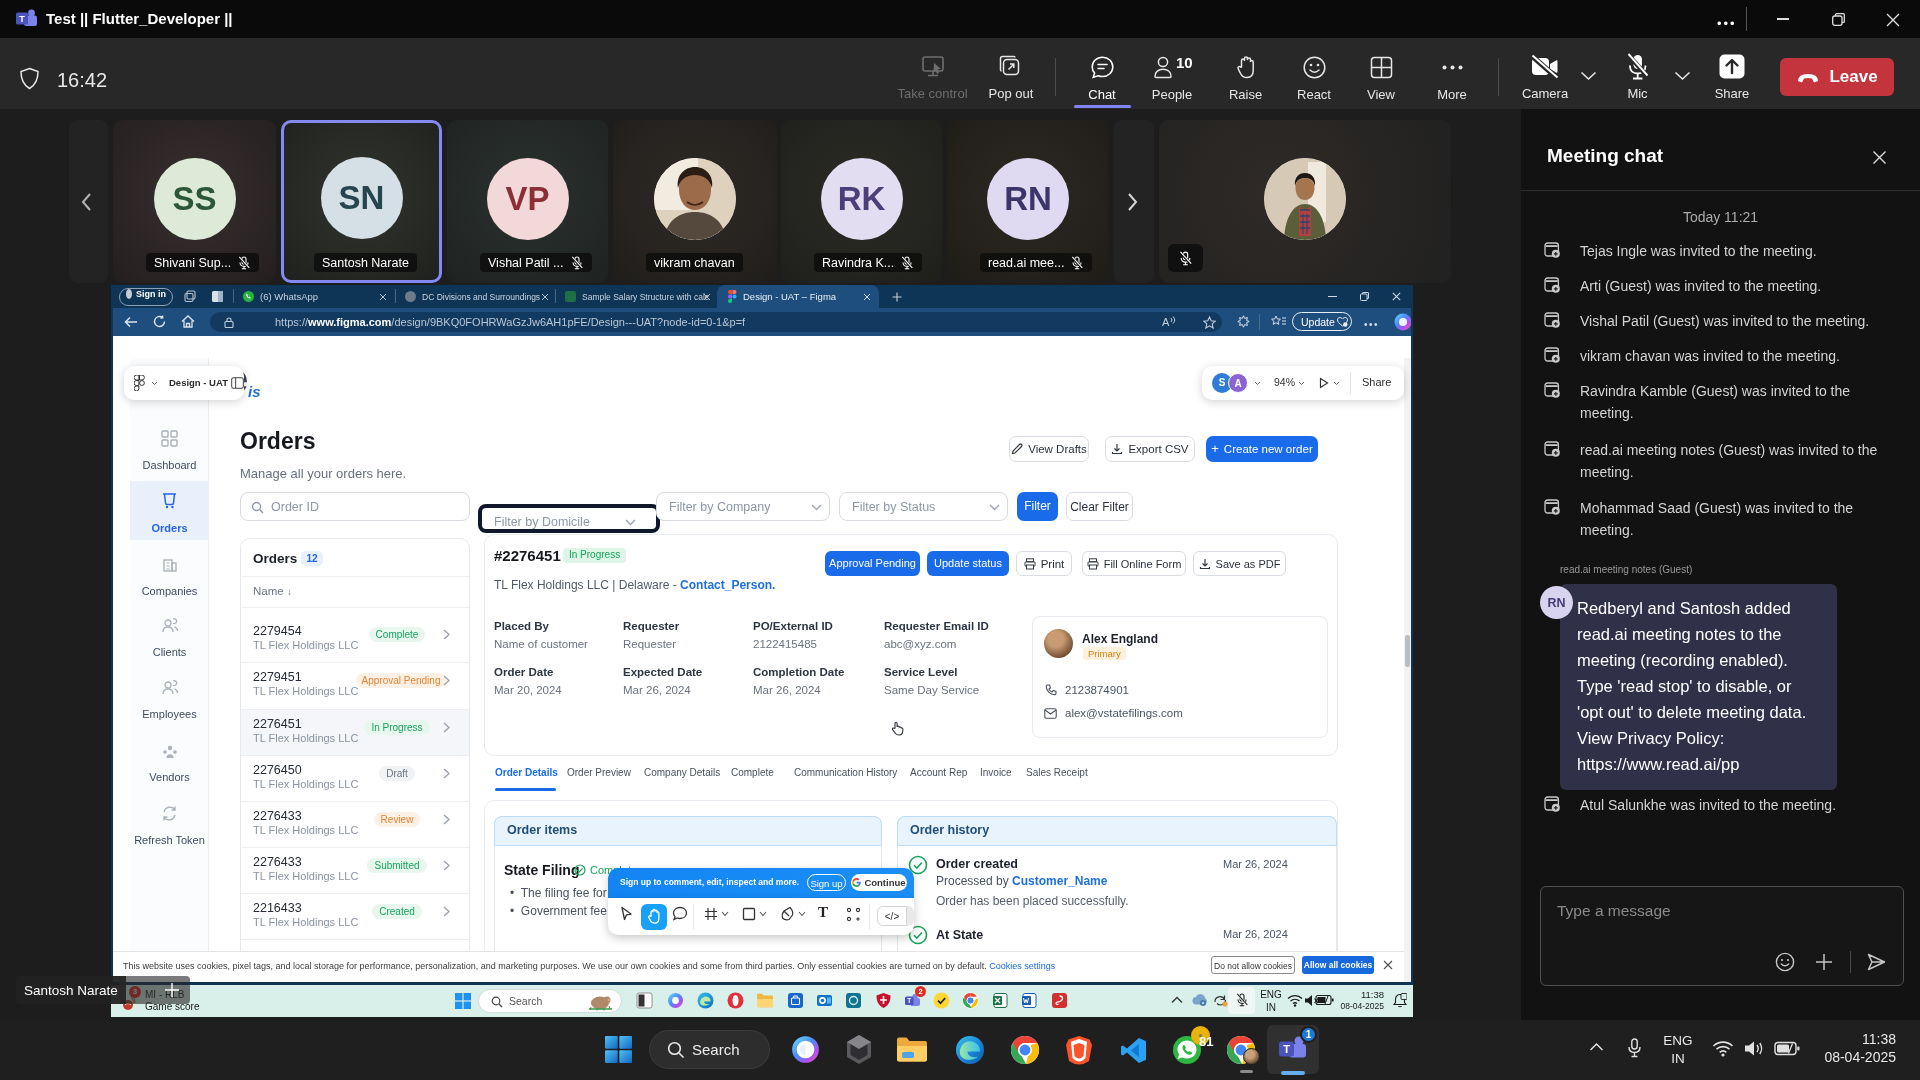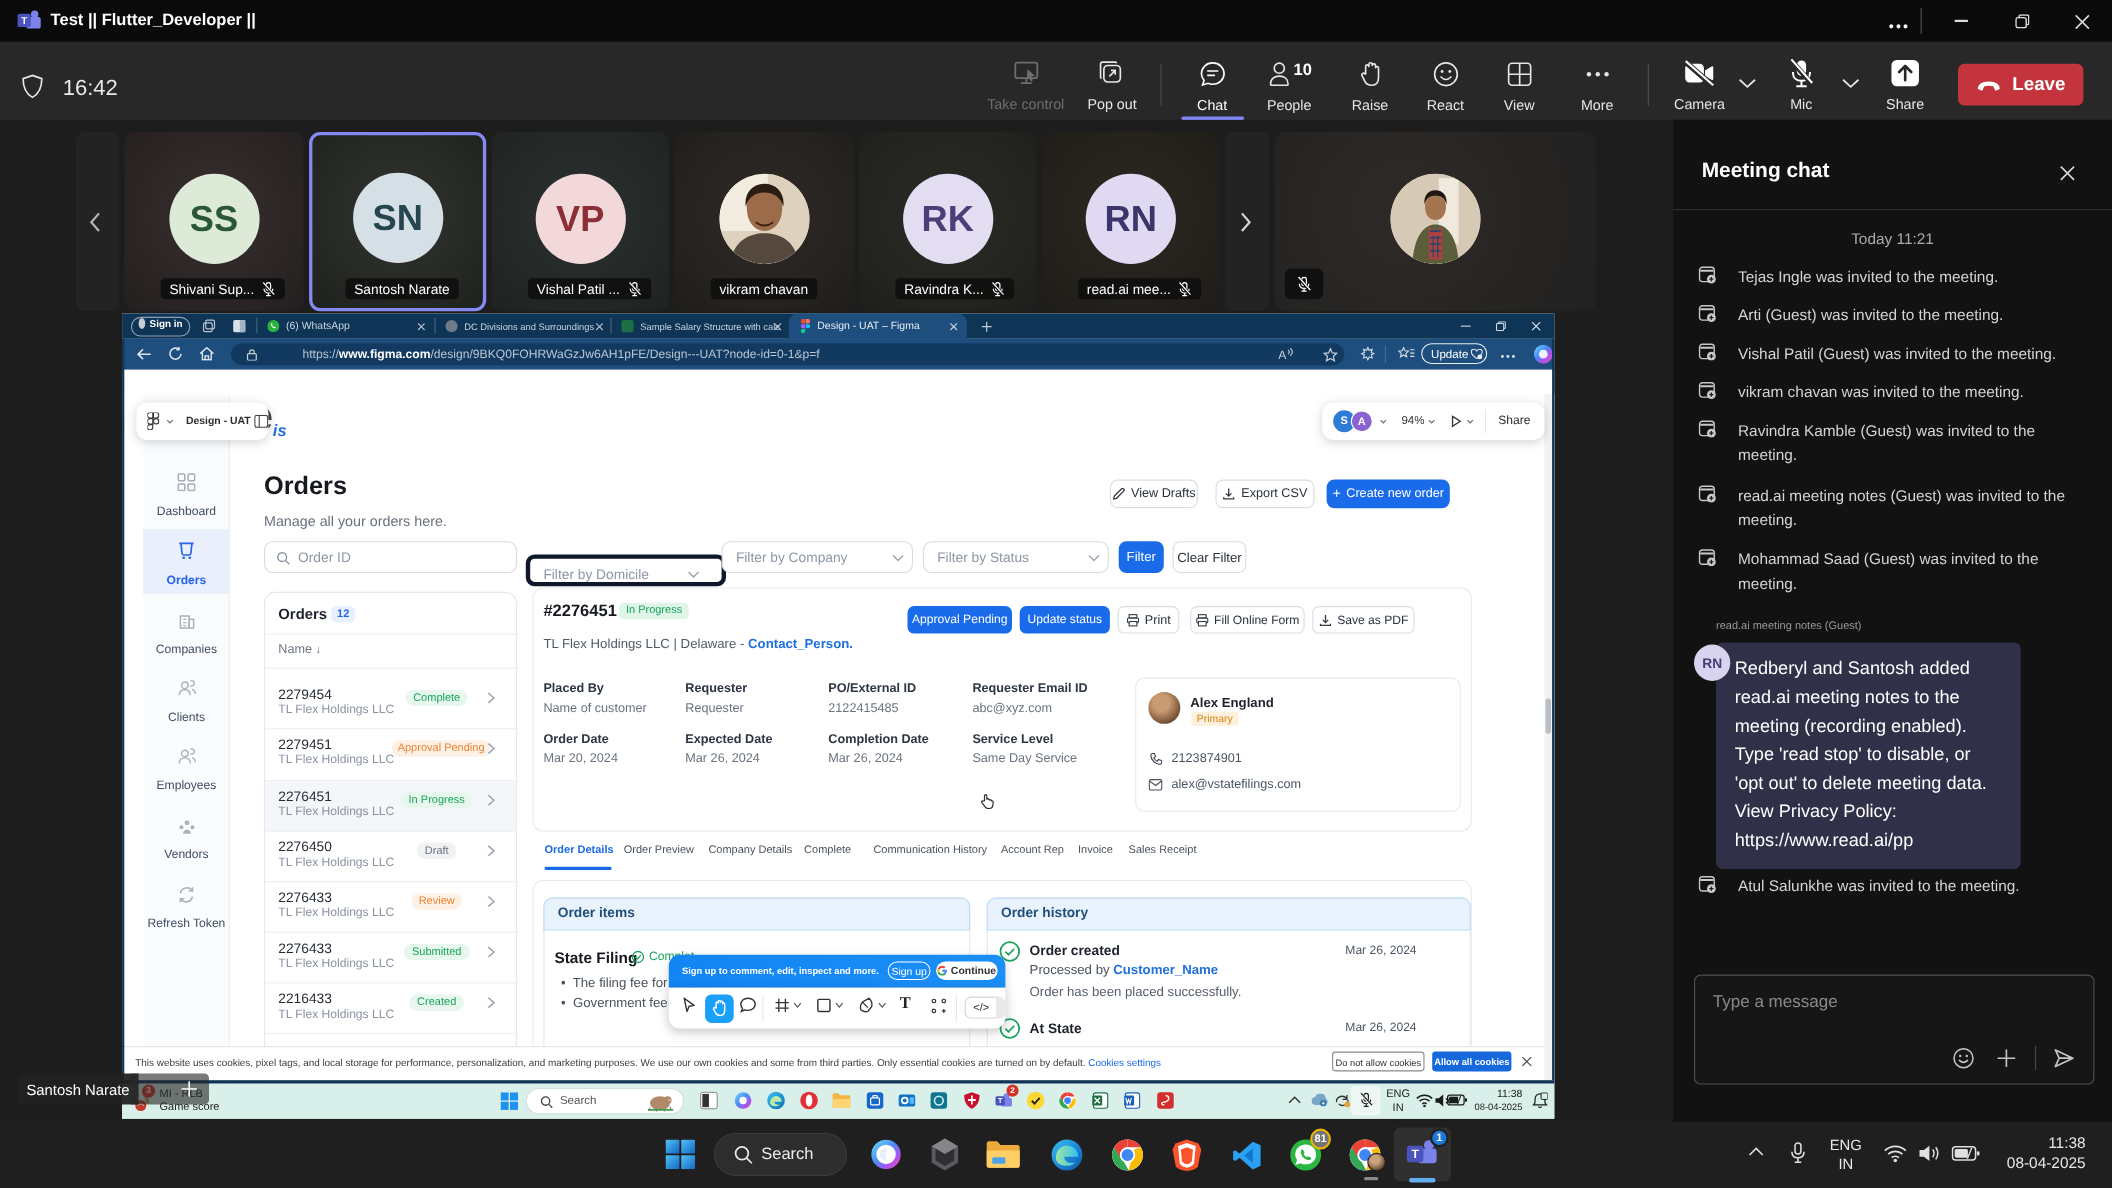--- a/index.html
+++ b/index.html
@@ -1107,21 +1107,21 @@
       </svg>
     <svg class="abs" style="left:1120px;top:17px" width="27" height="27" viewBox="0 0 27 27">
         <path d="M18.9 0.9 L26 4.2 L26 22.8 L18.9 26.1 L6.9 15.4 L3 18.4 L1 17.4 L1 9.6 L3 8.6 L6.9 11.6 Z" fill="#2aa1f3"></path>
         <path d="M18.9 6.8 L18.9 20.2 L11.2 13.5 Z" fill="#1177cf"></path>
       </svg>
     <svg class="abs" style="left:1172px;top:15px" width="30" height="30" viewBox="0 0 30 30">
         <circle cx="15" cy="15" r="14" fill="#2bb741"></circle>
         <path d="M15 5.5 C20.5 5.5 24.5 9.5 24.5 14.5 C24.5 19.5 20.5 23.5 15 23.5 C13.3 23.5 11.7 23.1 10.3 22.4 L5.5 24 L7.2 19.5 C6.1 18 5.5 16.3 5.5 14.5 C5.5 9.5 9.5 5.5 15 5.5 Z" fill="#fff"></path>
         <path d="M11 10.5 C11.5 9.5 12.5 9.8 13 10.8 L13.8 12.4 C14 12.9 13.7 13.5 13.2 14 C13.8 15.3 14.8 16.3 16 16.9 C16.5 16.4 17.1 16.1 17.6 16.3 L19.2 17.1 C20.2 17.6 20.5 18.6 19.5 19.2 C15 21.5 8.8 14.5 11 10.5 Z" fill="#2bb741"></path>
       </svg>
-    <span class="abs" style="left:1191px;top:6px;width:19px;height:19px;background:#737373;border:2px solid #eab308;border-radius:50%;color:#fff;font-size:10px;font-weight:700;text-align:center;line-height:16px;">81</span>
+    <span class="abs" style="left:1191px;top:6px;width:19px;height:19px;background:#737373;border:8px solid #eab308;border-radius:50%;color:#fff;font-size:13px;font-weight:700;text-align:center;line-height:16px;">81</span>
     <svg class="abs" style="left:1226px;top:15px" width="30" height="30" viewBox="0 0 30 30">
         <circle cx="15" cy="15" r="14" fill="#fff"></circle>
         <path d="M15 1 A14 14 0 0 1 27.2 8 L15 8 Z" fill="#ea4335"></path>
         <path d="M27.2 8 A14 14 0 0 1 16 28.9 L21 10 Z" fill="#fbbc05"></path>
         <path d="M2.8 8.2 A14 14 0 0 0 16 28.9 L9.5 17 Z" fill="#34a853"></path>
         <path d="M2.8 8.2 A14 14 0 0 1 15 1 L15 8 A7 7 0 0 0 9 18 Z" fill="#ea4335"></path>
         <circle cx="15" cy="15" r="6.2" fill="#4285f4" stroke="#fff" stroke-width="1.6"></circle>
       </svg>
     <span class="abs" style="left:1243px;top:28px;width:17px;height:17px;border-radius:50%;background:radial-gradient(circle at 40% 35%,#caa37c 30%,#5f4430 75%);border:1.5px solid #1f1f1f;"></span>
     <div class="abs" style="left:1240px;top:50px;width:13px;height:3px;border-radius:2px;background:#8a8a8a;"></div>

